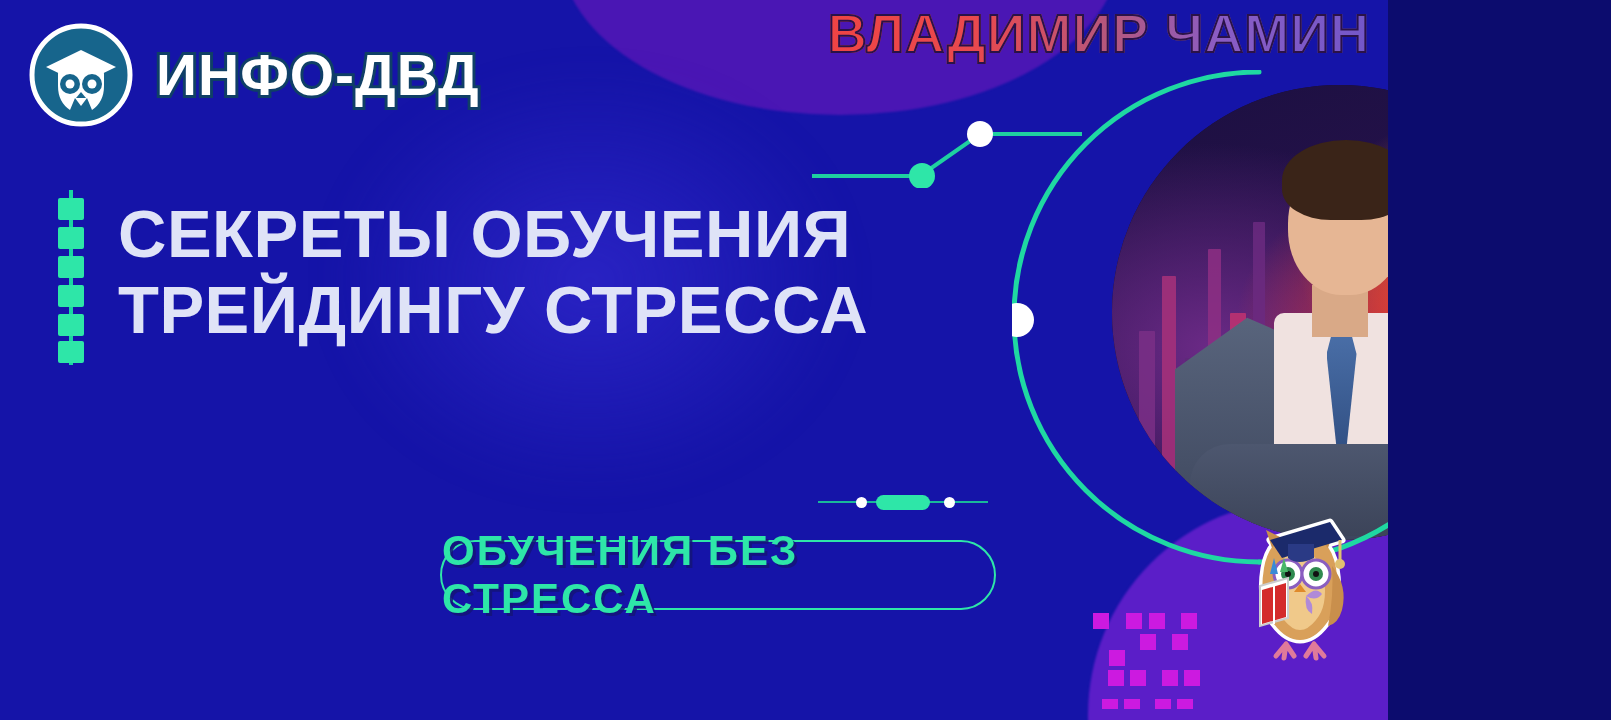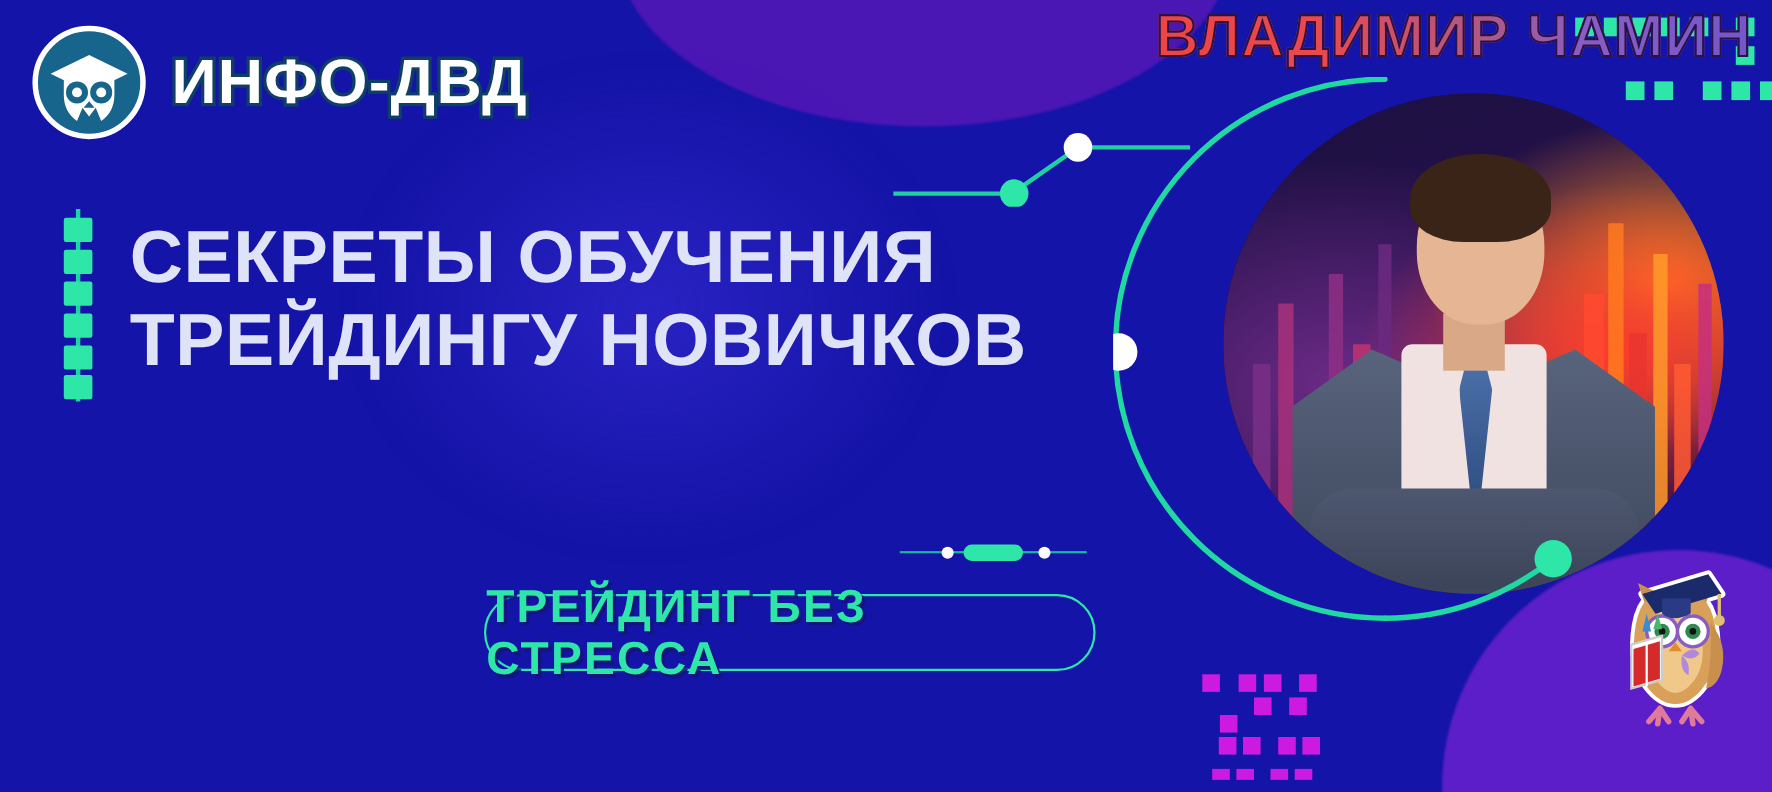--- a/index.html
+++ b/index.html
@@ -1,20 +1,20 @@
 <!DOCTYPE html>
 <html lang="ru"><head>
 <meta charset="utf-8">
 <title>Banner</title>
 <style>
   * { margin:0; padding:0; box-sizing:border-box; }
   html,body { background:#0c0c6e; }
   .stage{
     position:relative;
-    width:1611px; height:720px;
+    width:1388px; height:720px;
     overflow:hidden;
     background:#1514a8;
     font-family:"Liberation Sans", sans-serif;
   }
 
   
   .blob{ position:absolute; border-radius:50%; pointer-events:none; }
   .blob-top{
     width:560px; height:330px;
     left:560px; top:-215px;
@@ -247,31 +247,31 @@
     <div class="wick"></div>
     <div class="body" style="top:8px"></div>
     <div class="body" style="top:37px"></div>
     <div class="body" style="top:66px"></div>
     <div class="body" style="top:95px"></div>
     <div class="body" style="top:124px"></div>
     <div class="body" style="top:151px"></div>
   </div>
 
   <h1 class="headline">СЕКРЕТЫ ОБУЧЕНИЯ
-ТРЕЙДИНГУ НОВИЧКОВ</h1>
+ТРЕЙДИНГУ СТРЕССА</h1>
 
   <div class="divider">
     <div class="ln"></div>
     <div class="pill"></div>
     <div class="dot d1"></div>
     <div class="dot d2"></div>
   </div>
 
   <div class="cta">
-    <span class="cta-label">ТРЕЙДИНГ БЕЗ СТРЕССА</span>
+    <span class="cta-label">ОБУЧЕНИЯ БЕЗ СТРЕССА</span>
   </div>
 
   <div class="nodes">
     <svg viewBox="0 0 270 110" width="270" height="110">
       <polyline points="0,98 108,98 168,56 270,56" fill="none" stroke="#1fd0a0" stroke-width="4"></polyline>
       <circle cx="110" cy="98" r="13" fill="#2ee6a8"></circle>
       <circle cx="168" cy="56" r="13" fill="#ffffff"></circle>
     </svg>
   </div>
 

